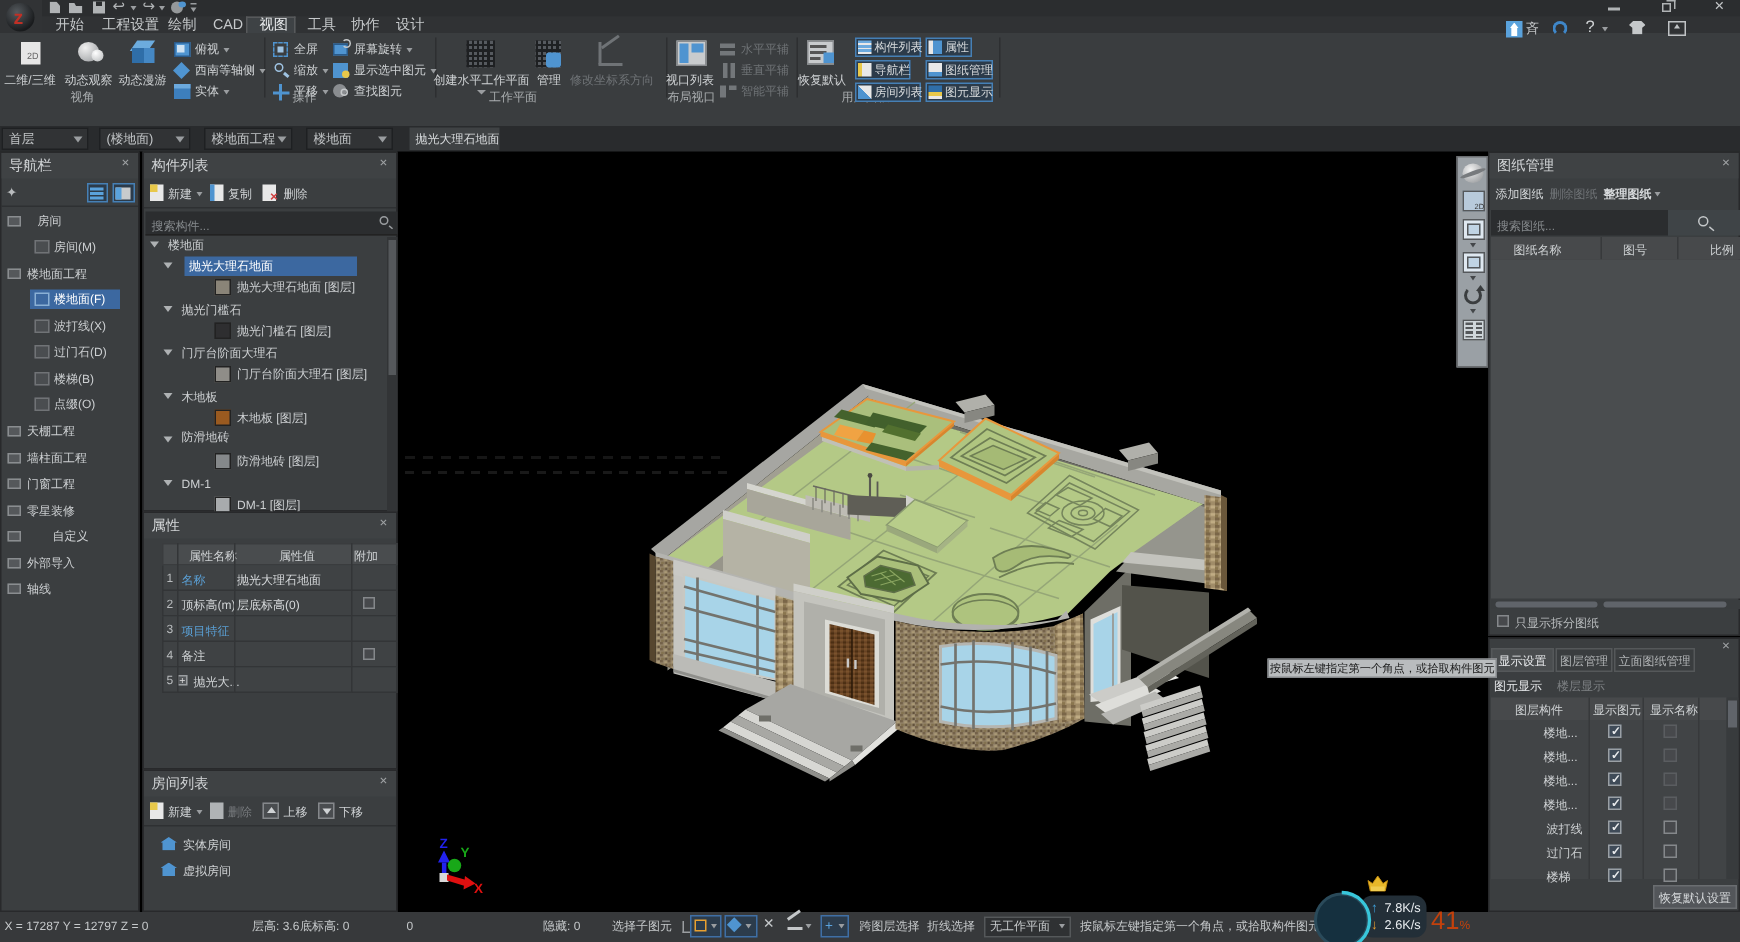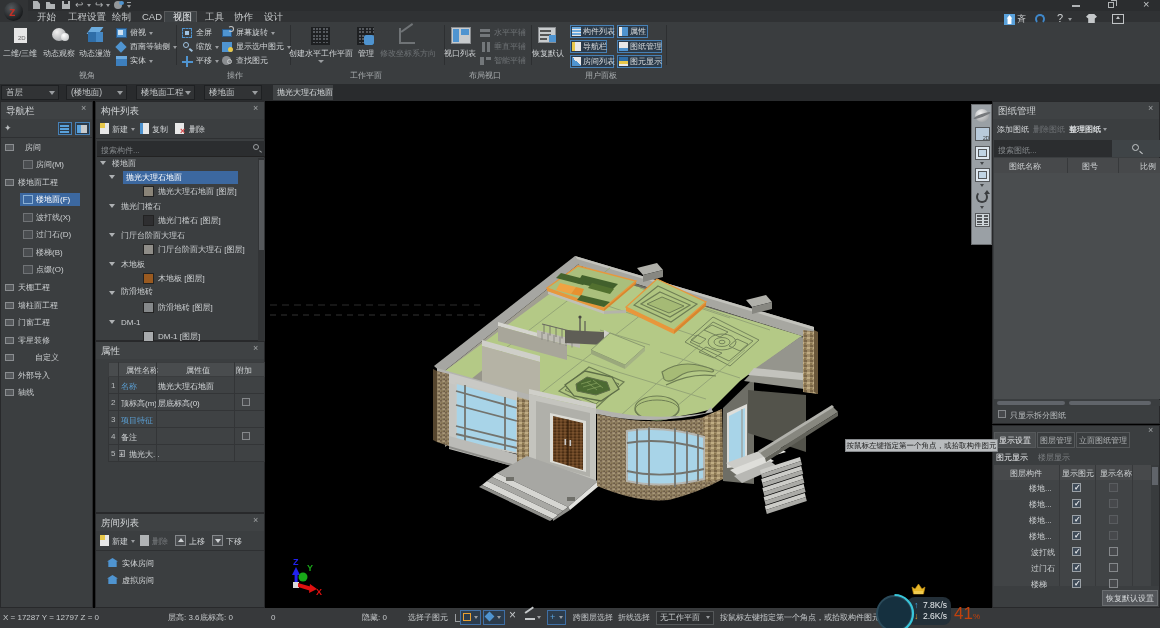--- a/index.html
+++ b/index.html
@@ -6,21 +6,21 @@
 #app{position:relative;width:1160px;height:628px;background:#2e3133;font-size:9px;color:#cdd0d2;}
 .abs{position:absolute;}
 
 #titlebar{position:absolute;left:0;top:0;width:1160px;height:11px;background:#2b2d2f;}
 #menurow{position:absolute;left:0;top:11px;width:1160px;height:11px;background:#303234;}
 .menu-item{position:absolute;top:0;height:11px;line-height:12px;color:#c6c9cb;font-size:9.5px;}
 .menu-active{background:#3e4245;border:1px solid #57595b;border-bottom:none;}
 
 #ribbon{position:absolute;left:0;top:22px;width:1160px;height:62px;background:#3a3d3f;}
 .rsep{position:absolute;top:3px;width:1px;height:40px;background:#2d2f31;}
-.rlabel{position:absolute;bottom:3px;font-size:8px;color:#a9adaf;text-align:center;}
+.rlabel{position:absolute;bottom:14px;font-size:8px;color:#a9adaf;text-align:left;}
 .smallbtn{position:absolute;height:14px;line-height:14px;color:#cfd2d4;font-size:9px;white-space:nowrap;}
 
 #comborow{position:absolute;left:0;top:84px;width:1160px;height:17px;background:#292b2d;}
 .combo{position:absolute;top:1px;height:15px;background:#313335;border:1px solid #1e2022;color:#c3c6c8;font-size:8.5px;line-height:13px;padding-left:4px;}
 .combo .arr{position:absolute;right:3px;top:5px;width:0;height:0;border-left:3px solid transparent;border-right:3px solid transparent;border-top:4px solid #9a9da0;}
 
 .panel{position:absolute;background:#3b3e40;border:1px solid #28292b;}
 .phead{height:17px;line-height:17px;padding-left:5px;color:#d2d5d7;font-size:9.5px;background:#3f4244;position:relative;}
 .pclose{position:absolute;right:4px;top:3px;width:7px;height:7px;color:#9fa2a4;font-size:9px;line-height:7px;}
 

